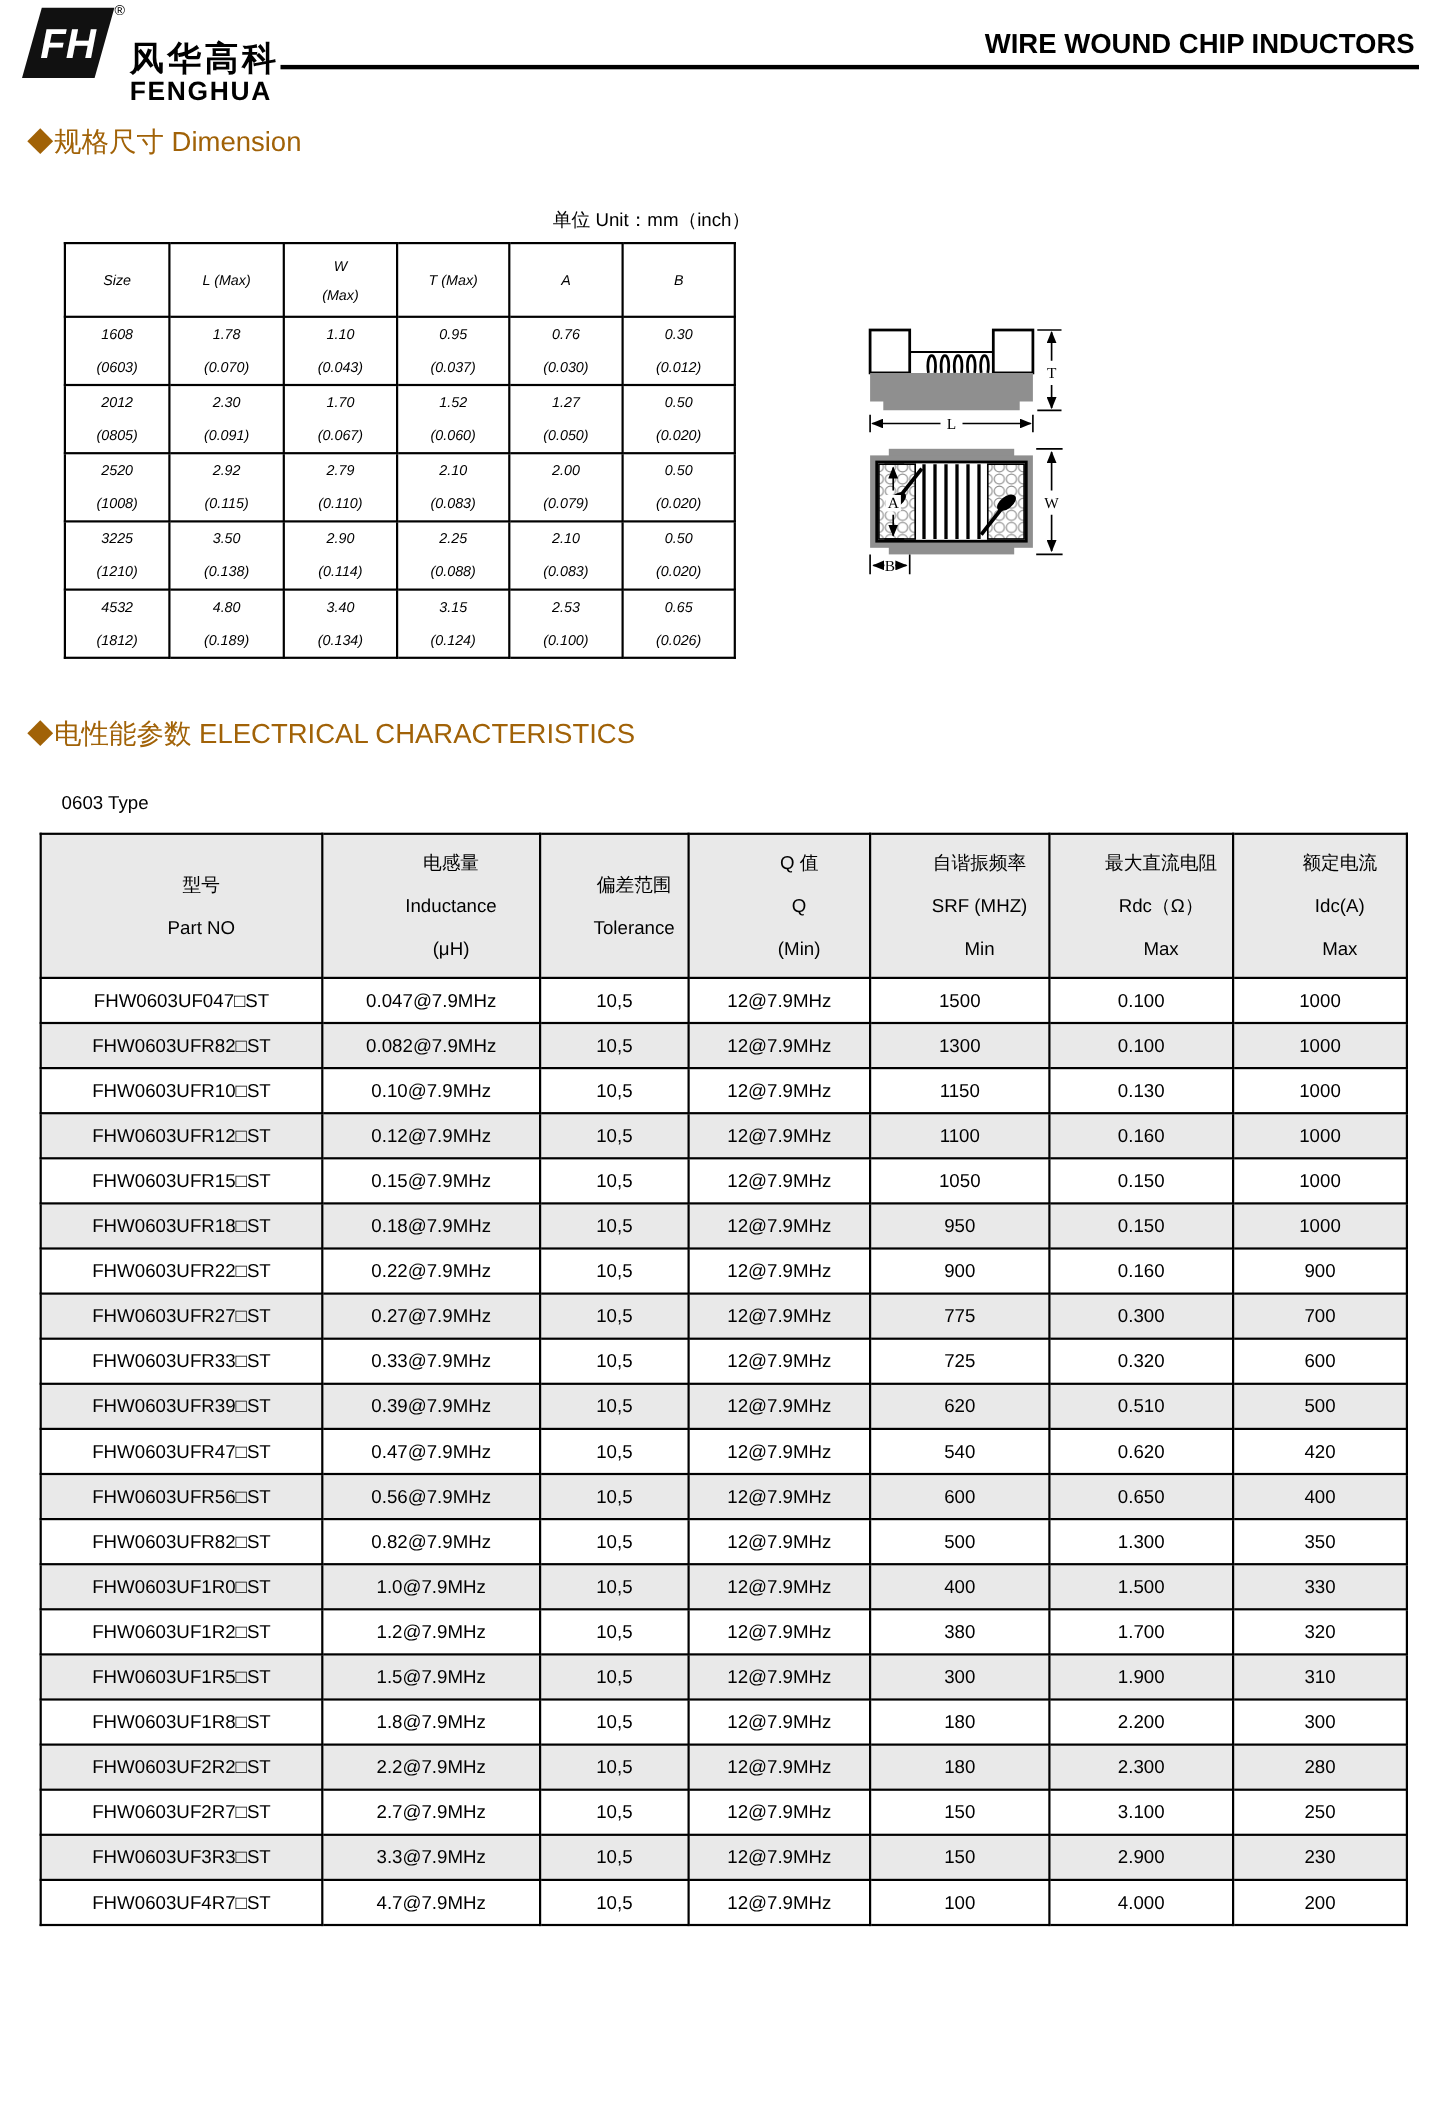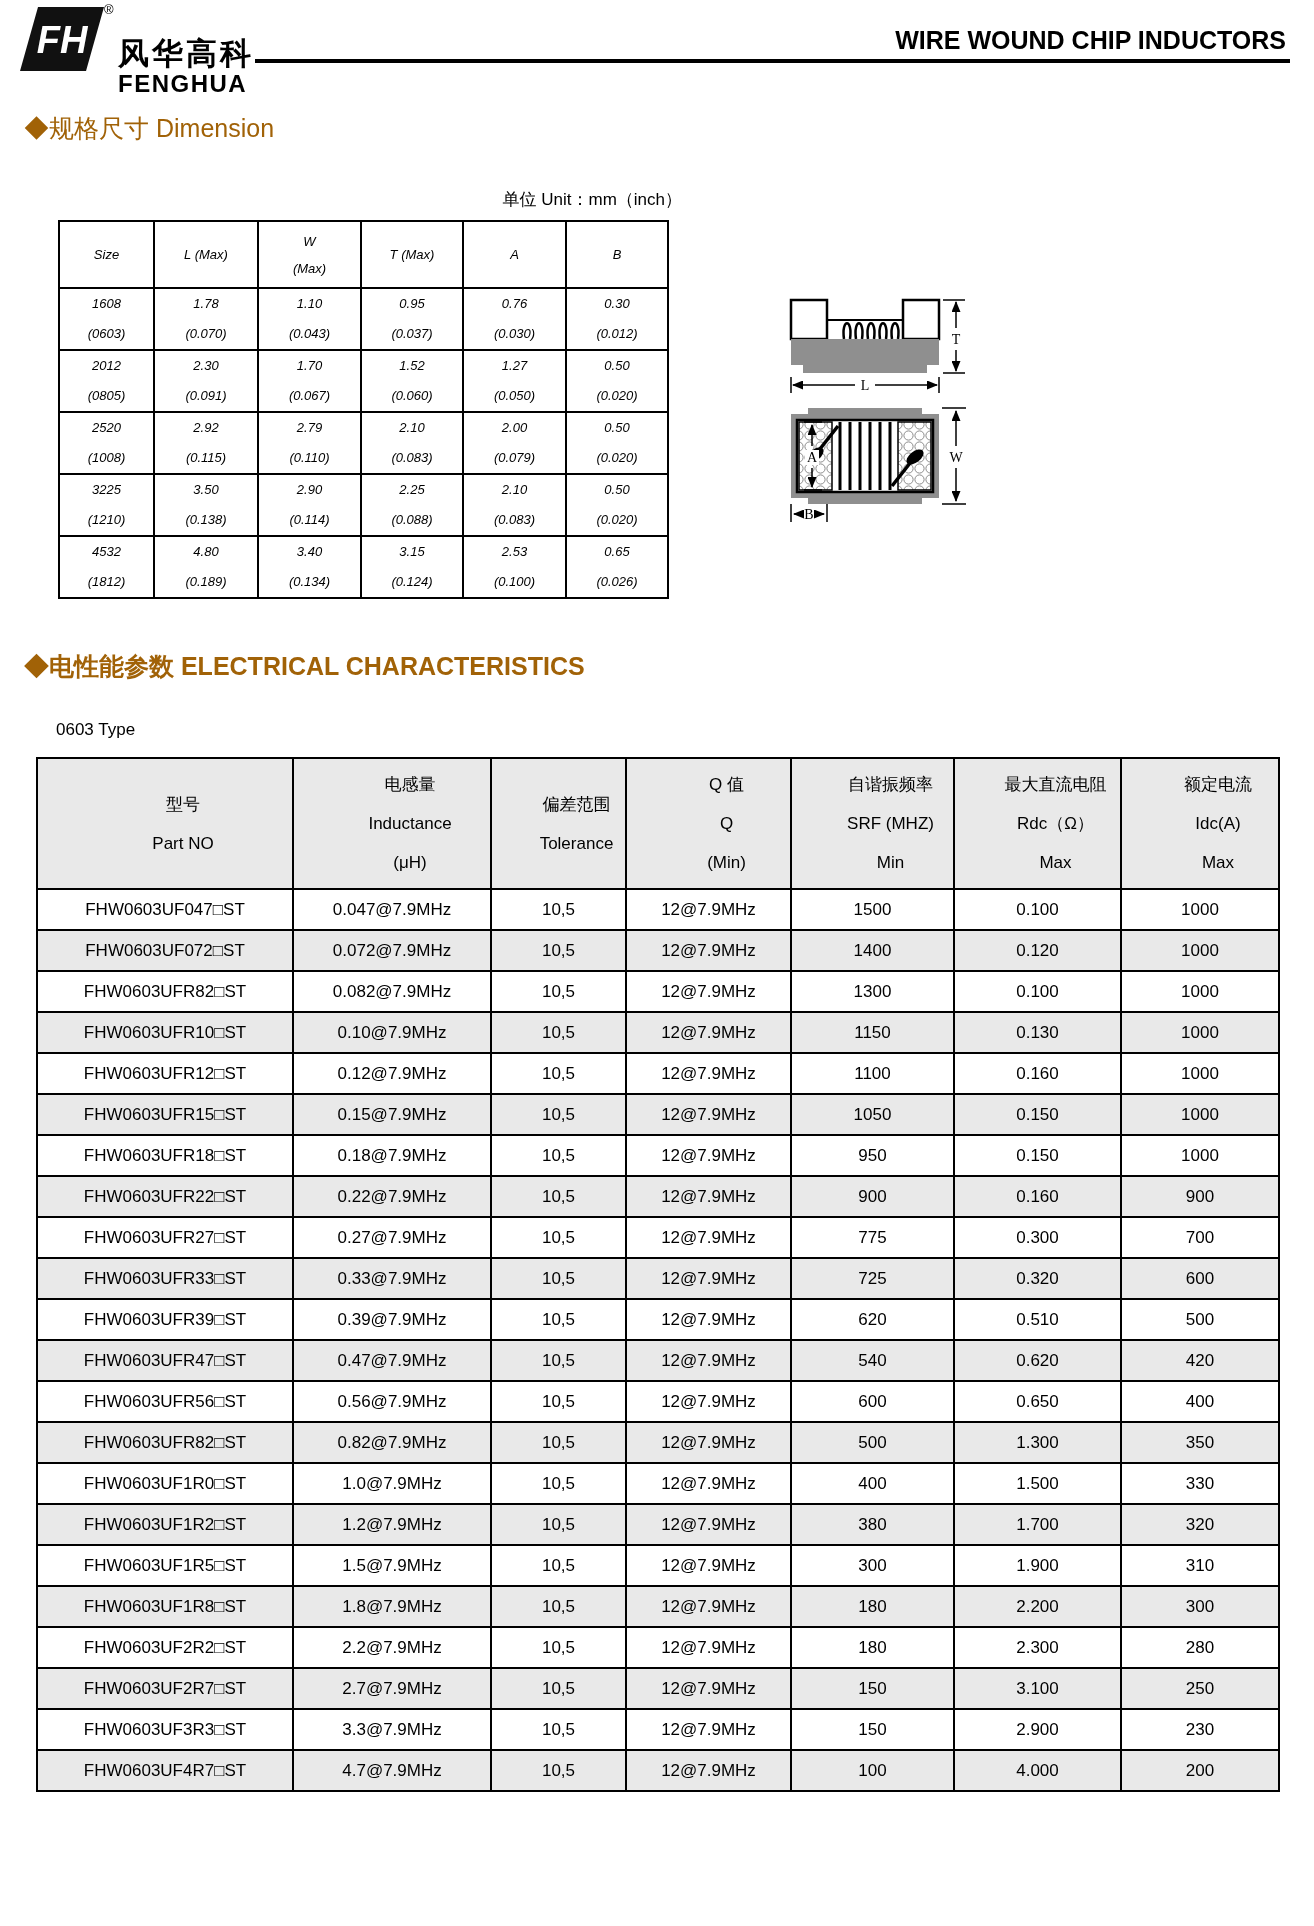--- a/index.html
+++ b/index.html
@@ -15,21 +15,21 @@
   .reg-mark  { position:absolute; left:104px; top:2px; font-size:13px; }
   .brand     { position:absolute; left:118px; top:10px; line-height:1;margin-top:28px; }
   .brand-cn  { font-size:31px; font-weight:bold; letter-spacing:3px; }
   .brand-en  { font-size:24px; font-weight:bold; letter-spacing:1.5px; margin-top:3px; }
   .doc-title { position:absolute; top:26px; right:28px; font-size:25px; font-weight:bold; letter-spacing:0; }
   .header-rule { position:absolute; left:255px; right:24px; top:59px; height:4px; background:#000; }
 
   
   .section-heading { position:absolute; font-size:25px; color:#a16207; }
   #dim-heading  { left:24px; top:112px; }
-  #elec-heading { left:24px; top:650px;font-weight:bold; }
+  #elec-heading { left:24px; top:650px; }
   .unit-note { position:absolute; top:188px; right:632px; font-size:17px; }
   .type-label { position:absolute; left:56px; top:720px; font-size:17px; }
 
   
   table { border-collapse:collapse; table-layout:fixed; position:absolute; }
   th, td { border:2px solid #000; text-align:center; vertical-align:middle; padding:0; }
 
   #dim-table { left:58px; top:220px; width:609px; font-size:13px;font-style:italic; }
   #dim-table th { height:67px; font-weight:normal; background:#fff; }
   #dim-table th div { line-height:27px; }
@@ -376,29 +376,20 @@
       <tr>
         <td>FHW0603UF047□ST</td>
         <td>0.047@7.9MHz</td>
         <td>10,5</td>
         <td>12@7.9MHz</td>
         <td>1500</td>
         <td>0.100</td>
         <td>1000</td>
       </tr>
       <tr>
-        <td>FHW0603UF072□ST</td>
-        <td>0.072@7.9MHz</td>
-        <td>10,5</td>
-        <td>12@7.9MHz</td>
-        <td>1400</td>
-        <td>0.120</td>
-        <td>1000</td>
-      </tr>
-      <tr>
         <td>FHW0603UFR82□ST</td>
         <td>0.082@7.9MHz</td>
         <td>10,5</td>
         <td>12@7.9MHz</td>
         <td>1300</td>
         <td>0.100</td>
         <td>1000</td>
       </tr>
       <tr>
         <td>FHW0603UFR10□ST</td>

